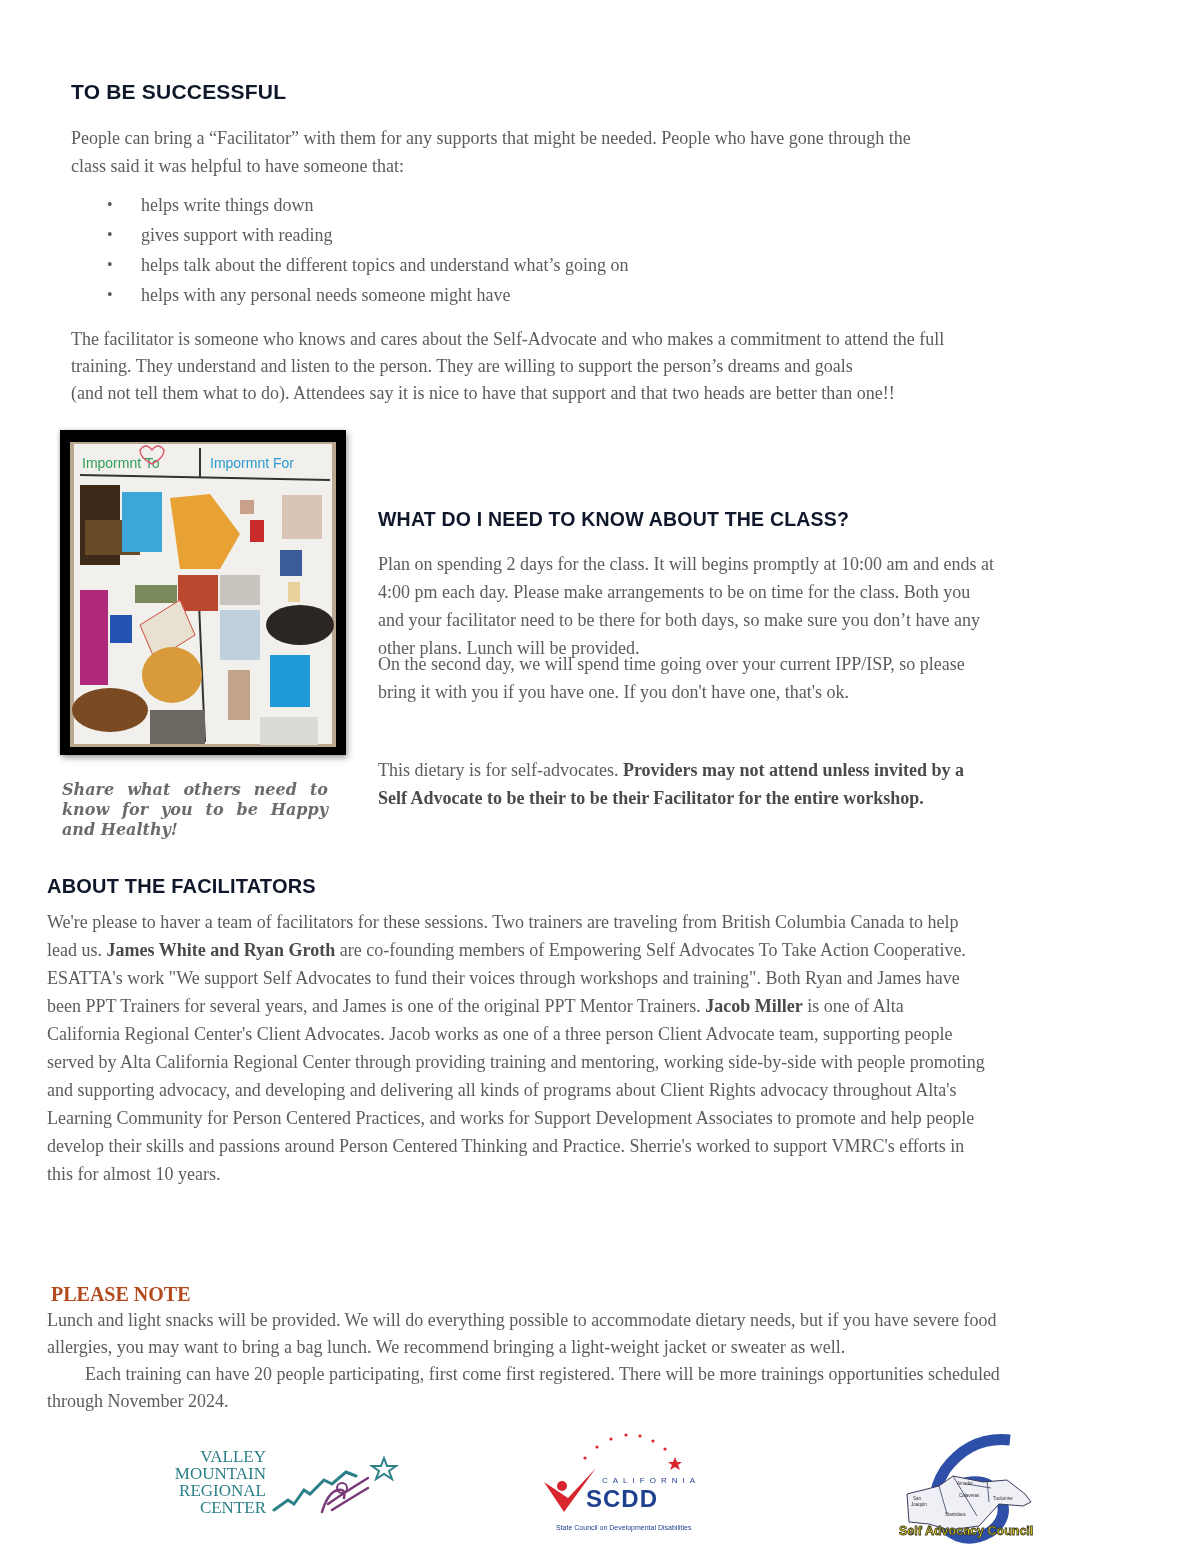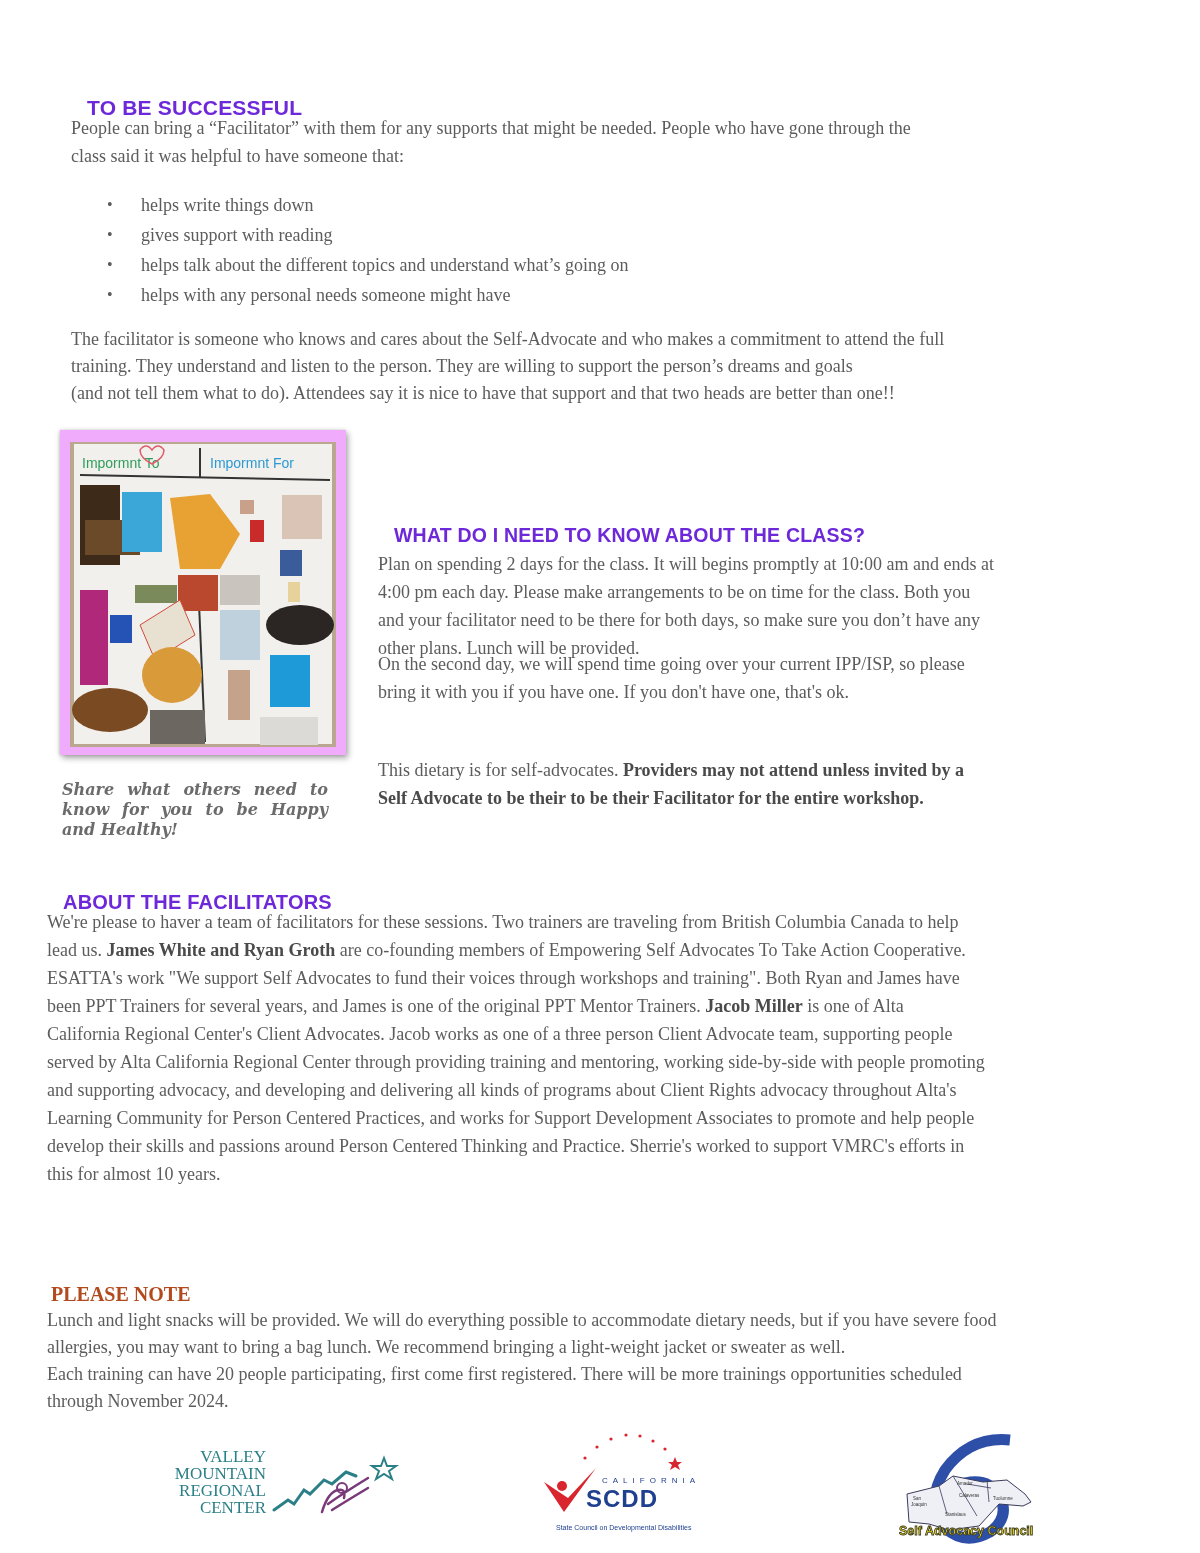--- a/index.html
+++ b/index.html
@@ -1,35 +1,35 @@
 <!DOCTYPE html>
 <html><head>
 <meta charset="utf-8">
 <style>
   html, body { margin:0; padding:0; background:#ffffff; }
   body { width:1200px; height:1553px; position:relative; overflow:hidden;
          font-family:"DejaVu Serif","Liberation Serif",serif; color:#5a5a5a; }
   .h-sans { font-family:"Liberation Sans","DejaVu Sans",sans-serif; font-weight:bold;
-            color:#6d28d9; letter-spacing:0.2px; margin:16px; }
+            color:#0f172a; letter-spacing:0.2px; margin:0; }
   .abs { position:absolute; }
   .para { font-family:"Liberation Serif","DejaVu Serif",serif; font-size:18px; line-height:29px; color:#5c5c5c; margin:0; }
   .para b { color:#4a4a4a; }
   ul.bul { list-style:none; margin:0; padding:0; }
   ul.bul li { position:relative; padding-left:70px; font-family:"Liberation Serif",serif; font-size:18px; line-height:30px; color:#5c5c5c; }
   ul.bul li::before { content:"•"; position:absolute; left:36px; top:0; color:#5c5c5c; font-size:16px; }
-  .photo-frame { background:#f0abfc; box-shadow: 2px 3px 6px rgba(0,0,0,0.35), -1px 0 3px rgba(0,0,0,0.15); }
+  .photo-frame { background:#000000; box-shadow: 2px 3px 6px rgba(0,0,0,0.35), -1px 0 3px rgba(0,0,0,0.15); }
   .caption { font-family:"DejaVu Serif",serif; font-style:italic; font-weight:bold; font-size:16px; line-height:20px; color:#6b6b6b; text-align:justify; text-align-last:left; }
   .logo-text { font-family:"Liberation Serif",serif; color:#2b7f86; text-align:right; line-height:17px; font-size:17px; }
 </style>
 </head>
 <body>
 
 <h2 class="h-sans abs" style="left:71px;top:80px;font-size:21px;">TO BE SUCCESSFUL</h2>
 <div class="abs" style="left:71px;top:114px;width:1080px;">
-  <p class="para" style="line-height:28px;">People can bring a “Facilitator” with them for any supports that might be needed.  People who have gone through the</p>
+  <p class="para" style="line-height:28px;margin-top:10px;">People can bring a “Facilitator” with them for any supports that might be needed.  People who have gone through the</p>
   <p class="para" style="line-height:28px;">class said it was helpful to have someone that:</p>
 </div>
 <ul class="bul abs" style="left:71px;top:190px;width:900px;">
   <li>helps write things down</li>
   <li>gives support with reading</li>
   <li>helps talk about the different topics and understand what’s going on</li>
   <li>helps with any personal needs someone might have</li>
 </ul>
 <div class="abs" style="left:71px;top:326px;width:1100px;">
   <p class="para" style="line-height:27px;">The facilitator is someone who knows and cares about the Self-Advocate and who makes a commitment to attend the full</p>
@@ -103,21 +103,21 @@
   <p class="para" style="line-height:28px;">and supporting advocacy, and developing and delivering all kinds of programs about Client Rights advocacy throughout Alta's</p>
   <p class="para" style="line-height:28px;">Learning Community for Person Centered Practices, and works for Support Development Associates to promote and help people</p>
   <p class="para" style="line-height:28px;">develop their skills and passions around Person Centered Thinking and Practice. Sherrie's worked to support VMRC's efforts in</p>
   <p class="para" style="line-height:28px;">this for almost 10 years.</p>
 </div>
 
 <h2 class="abs" style="left:47px;top:1279px;margin:4px;font-family:'Liberation Serif',serif;font-weight:bold;font-size:20px;color:#b34a1e;">PLEASE NOTE</h2>
 <div class="abs" style="left:47px;top:1307px;width:1140px;">
   <p class="para" style="line-height:27px;">Lunch and light snacks will be provided. We will do everything possible to accommodate dietary needs, but if you have severe food</p>
   <p class="para" style="line-height:27px;">allergies, you may want to bring a bag lunch. We recommend bringing a light-weight jacket or sweater as well.</p>
-  <p class="para" style="line-height:27px;">Each training can have 20 people participating, first come first registered. There will be more trainings opportunities scheduled</p>
+  <p class="para" style="line-height:27px;margin-left:38px;">Each training can have 20 people participating, first come first registered. There will be more trainings opportunities scheduled</p>
   <p class="para" style="line-height:27px;">through November 2024.</p>
 </div>
 
 <div class="abs" style="left:160px;top:1448px;width:240px;height:72px;">
   <div class="logo-text abs" style="left:0;top:0;width:106px;">
     <div>VALLEY</div>
     <div>MOUNTAIN</div>
     <div>REGIONAL</div>
     <div>CENTER</div>
   </div>

